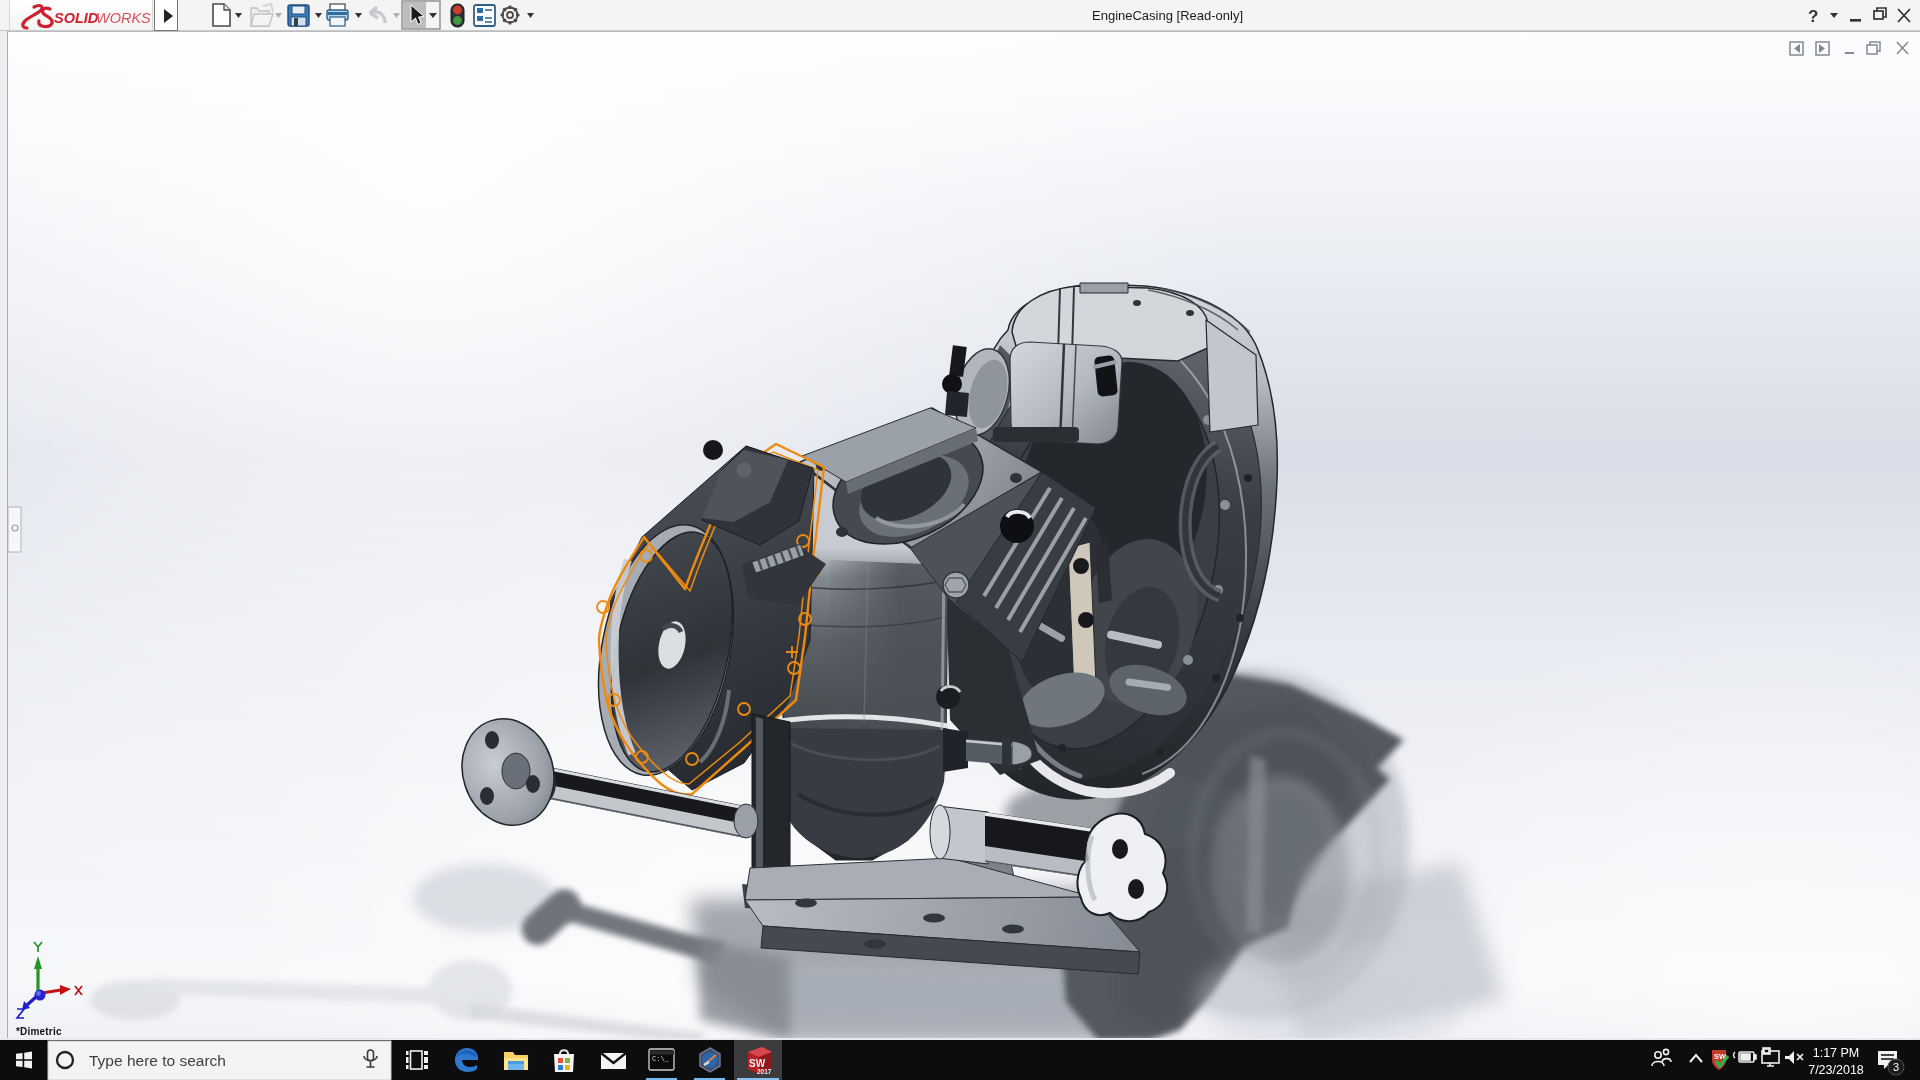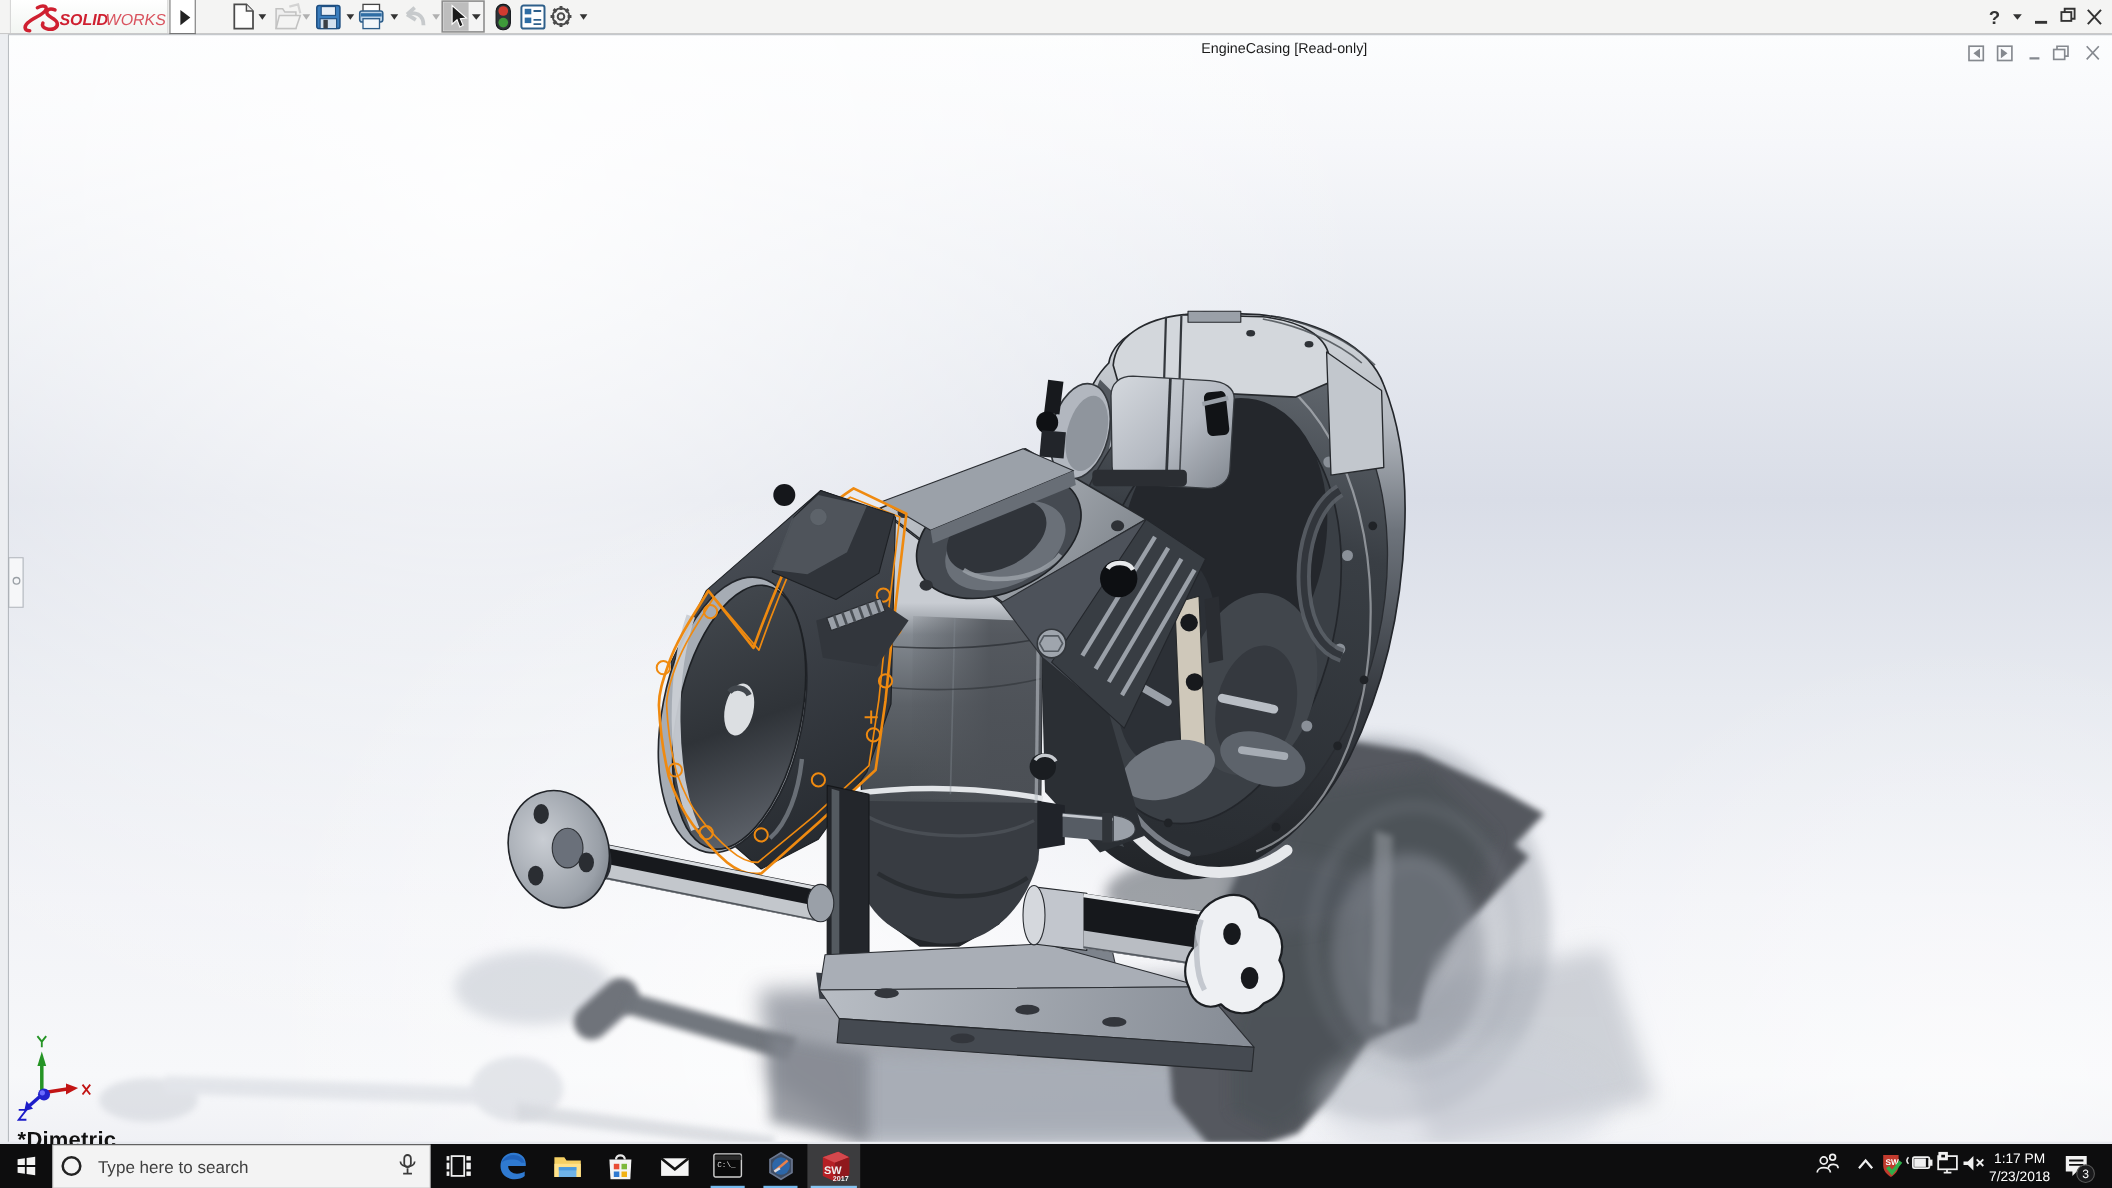--- a/index.html
+++ b/index.html
@@ -8,21 +8,21 @@
 #root { position:absolute; left:0; top:0; width:1920px; height:1080px; background:#e8eaef; }
 
 #titlebar { position:absolute; left:0; top:0; width:1920px; height:31px; background:#f4f4f3; border-bottom:1px solid #c9c9c9; }
 #logobox { position:absolute; left:9px; top:0; width:144px; height:30px; background:linear-gradient(180deg,#ffffff, #f2f5f2); border-left:1px solid #d7d7d7; border-right:1px solid #d7d7d7; }
 #flyout { position:absolute; left:154px; top:0; width:24px; height:31px; background:#ffffff; border:1px solid #777; border-top:none; }
 #flyout svg { position:absolute; left:7px; top:8px; }
 .ttl { position:absolute; top:8px; font-size:13px; color:#1b1b1b; }
 
 #viewport { position:absolute; left:0; top:31px; width:1920px; height:1007px; }
 #vpsvg { position:absolute; left:0; top:0; }
-#dimetric { position:absolute; left:16px; top:995px; font-size:20px; font-weight:bold; color:#111; letter-spacing:0.2px;}
+#dimetric { position:absolute; left:16px; top:995px; font-size:10px; font-weight:bold; color:#111; letter-spacing:0.2px;}
 
 #taskbar { position:absolute; left:0; top:1040px; width:1920px; height:40px; background:#0d0d0e; }
 </style>
 </head>
 <body>
 <div id="root">
 <div id="viewport">
 <svg id="vpsvg" width="1920" height="1007" viewBox="0 31 1920 1007" xmlns="http://www.w3.org/2000/svg">
 <defs>
   <linearGradient id="bgv" x1="0" y1="31" x2="0" y2="1038" gradientUnits="userSpaceOnUse">
@@ -491,21 +491,21 @@
     <g fill="none" stroke="#4a4a4a" stroke-width="1.8">
       <circle cx="11" cy="11" r="7.5"></circle>
       <circle cx="11" cy="11" r="3"></circle>
       <g>
         <path d="M11,1.5 L11,5 M11,17 L11,20.5 M1.5,11 L5,11 M17,11 L20.5,11 M4.3,4.3 L6.8,6.8 M15.2,15.2 L17.7,17.7 M17.7,4.3 L15.2,6.8 M6.8,15.2 L4.3,17.7" stroke-width="2.6"></path>
       </g>
     </g>
   </g>
   <path d="M322,13 L329,13 L325.5,18 Z" fill="#333"></path>
 </svg>
-<div class="ttl" style="left:1092px;margin-top:28px;">EngineCasing [Read-only]</div>
+<div class="ttl" style="left:1092px;">EngineCasing [Read-only]</div>
 <svg style="position:absolute;left:1806px;top:0" width="114" height="31" viewBox="0 0 114 31">
   <text x="2" y="22" font-size="17" font-weight="bold" fill="#333" font-family="Liberation Sans, sans-serif">?</text>
   <path d="M24,13 L32,13 L28,18 Z" fill="#333"></path>
   <rect x="44" y="19" width="11" height="2.6" fill="#333"></rect>
   <g fill="none" stroke="#333" stroke-width="1.7">
     <rect x="68" y="11" width="9" height="8"></rect>
     <path d="M71,11 L71,8 L80,8 L80,17 L77,17"></path>
   </g>
   <path d="M92,9 L104,22 M104,9 L92,22" stroke="#333" stroke-width="1.8"></path>
 </svg>

